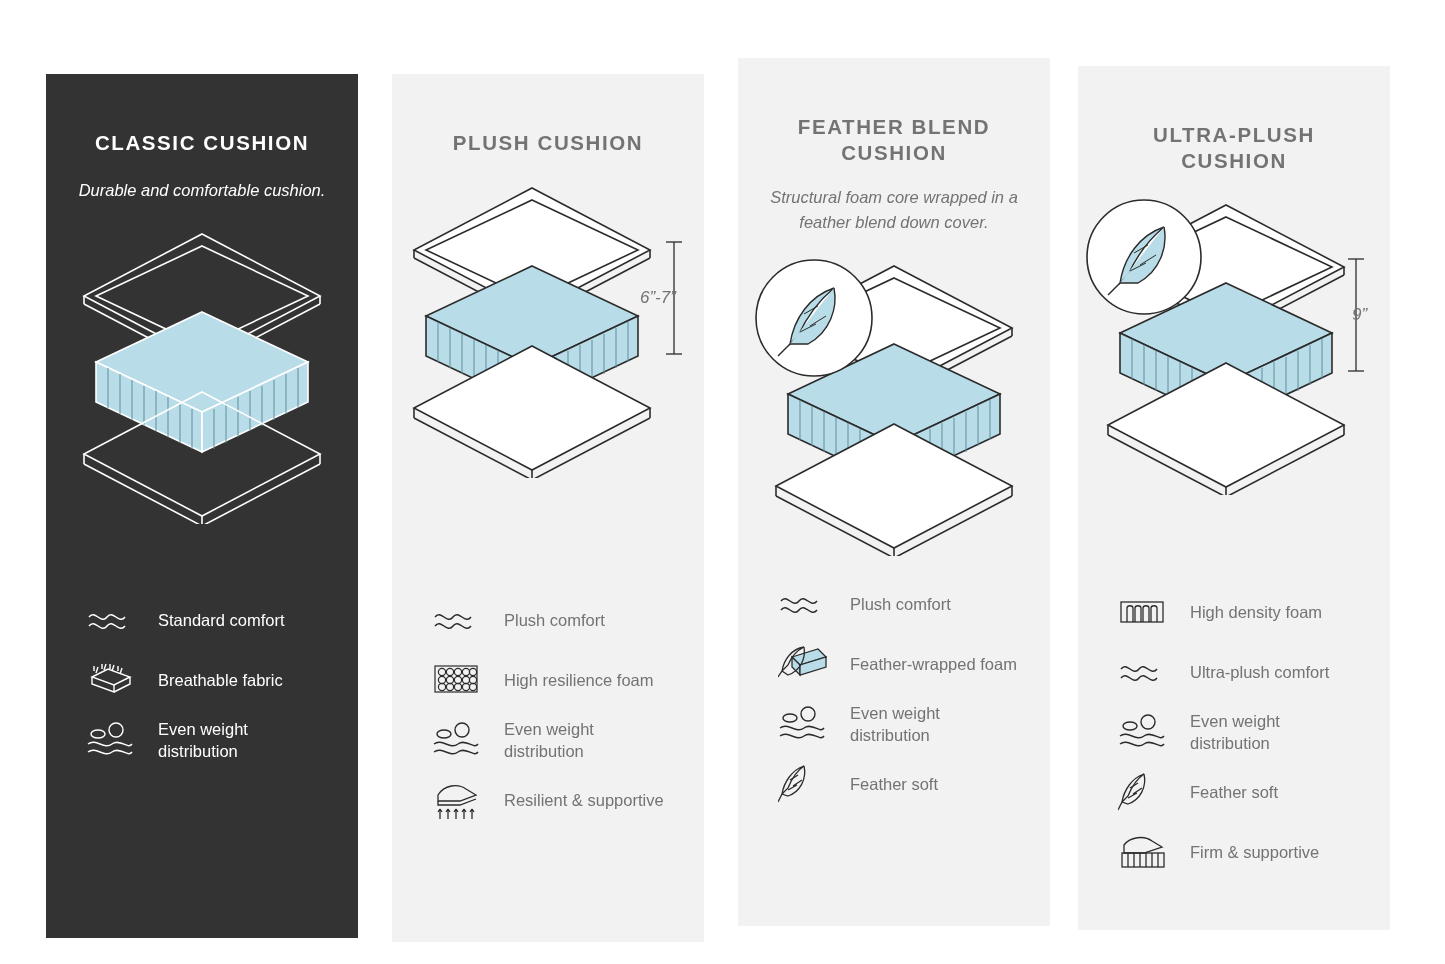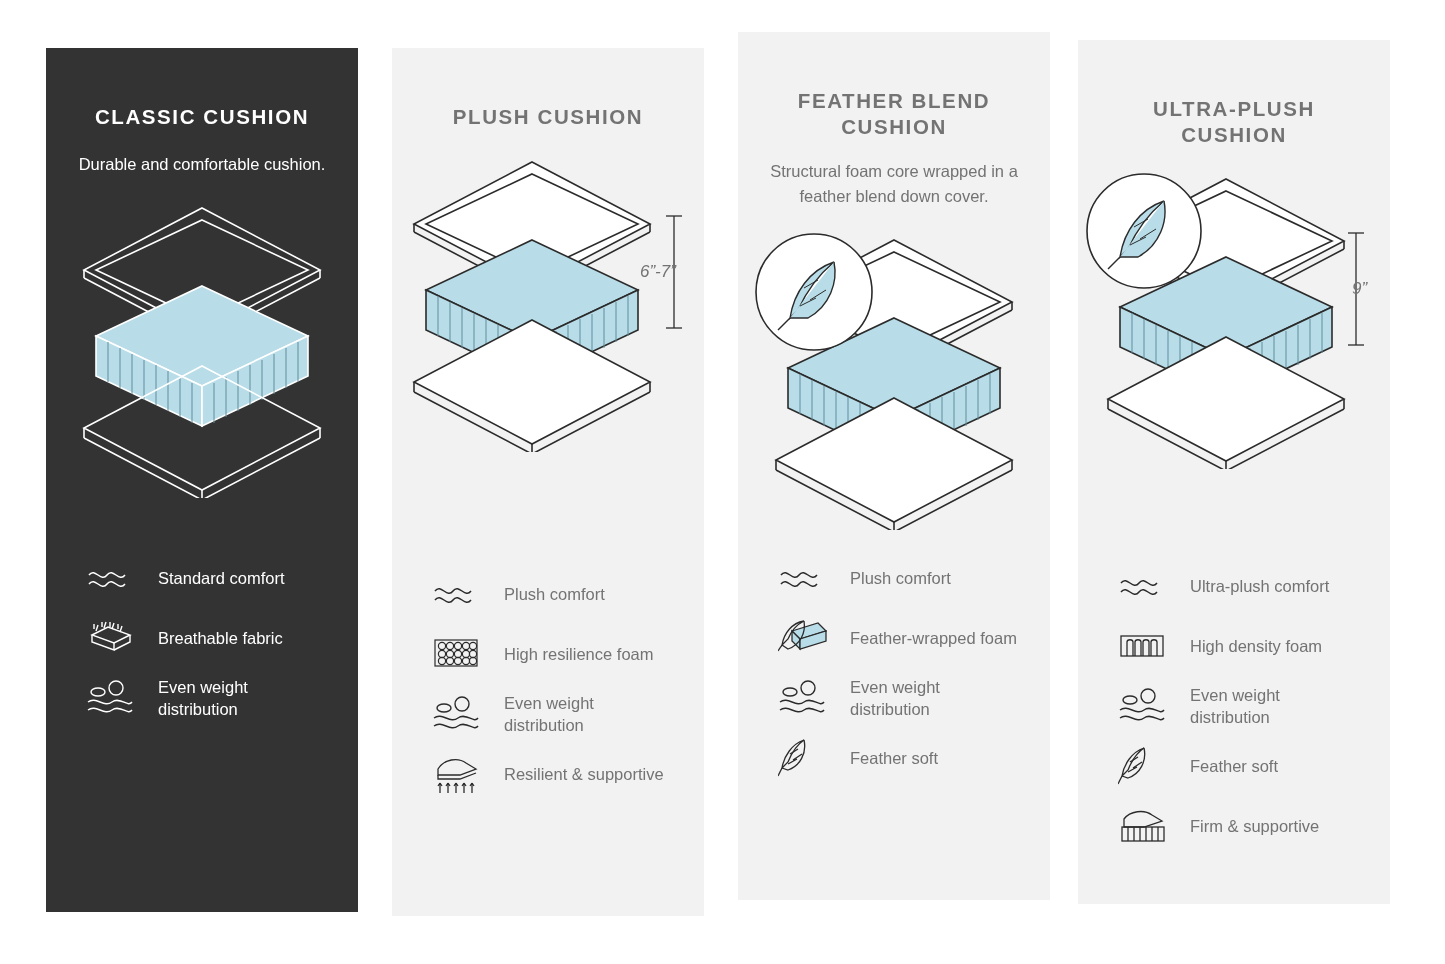--- a/index.html
+++ b/index.html
@@ -12,20 +12,21 @@
     height: 964px;
     font-family: "Liberation Sans", sans-serif;
     color: #2b2b2b;
     overflow: hidden;
   }
   .board {
     position: relative;
     width: 1445px;
     height: 832px;
     background: #ffffff;
+    margin-top: 26px;
   }
   .card {
     position: absolute;
     top: 48px;
     width: 312px;
     height: 868px;
     box-sizing: border-box;
     padding: 0;
   }
   .card.dark {
@@ -56,40 +57,41 @@
   .card-3 .card-title { padding-top: 56px; }
   .card-4 .card-title { padding-top: 56px; }
 
   .card-desc {
     text-align: center;
     font-size: 16.5px;
     line-height: 1.48;
     margin: 0;
     padding: 20px 30px 0 30px;
     font-weight: 400;
+    font-style: italic;
   }
   .card-1 .card-desc { padding-top: 22px; }
 
   .diagram-wrap {
     position: relative;
     width: 100%;
     height: 300px;
     margin-top: 22px;
     font-style: italic;
   }
   .diagram-wrap svg { display: block; margin: 0 auto; }
 
   .features {
     position: absolute;
     left: 0;
     right: 0;
     padding: 0 28px 0 40px;
     box-sizing: border-box;
   }
-  .card-1 .features { top: 500px; }
+  .card-1 .features { top: 516px; }
   .card-2 .features { top: 516px; }
   .card-3 .features { top: 516px; }
   .card-4 .features { top: 516px; }
 
   .feature {
     display: flex;
     align-items: center;
     min-height: 60px;
     margin-bottom: 0;
   }
@@ -467,41 +469,41 @@
           <line x1="270" y1="64" x2="286" y2="64"></line>
           <line x1="270" y1="176" x2="286" y2="176"></line>
         </g>
       </svg>
       <div style="position:absolute; left:274px; top:110px; font-size:17px;">9”</div>
     </div>
 
     <div class="features">
       <div class="feature">
         <span class="feature-icon">
-          <svg width="54" height="26" viewBox="0 0 54 26" fill="none" stroke="#2b2b2b" stroke-width="1.5">
-            <path d="M3 10 C9 2, 15 18, 21 10 C27 2, 33 18, 39 10"></path>
-            <path d="M3 19 C9 11, 15 27, 21 19 C27 11, 33 27, 39 19"></path>
-          </svg>
-        </span>
-        <span class="feature-label">Ultra-plush comfort</span>
-      </div>
-      <div class="feature">
-        <span class="feature-icon">
           <svg width="54" height="36" viewBox="0 0 54 36" fill="none" stroke="#2b2b2b" stroke-width="1.3">
             <rect x="3" y="8" width="42" height="20"></rect>
             <path d="M9 28 L9 14 C9 11, 15 11, 15 14 L15 28"></path>
             <path d="M17 28 L17 14 C17 11, 23 11, 23 14 L23 28"></path>
             <path d="M25 28 L25 14 C25 11, 31 11, 31 14 L31 28"></path>
             <path d="M33 28 L33 14 C33 11, 39 11, 39 14 L39 28"></path>
           </svg>
         </span>
         <span class="feature-label">High density foam</span>
       </div>
       <div class="feature">
         <span class="feature-icon">
+          <svg width="54" height="26" viewBox="0 0 54 26" fill="none" stroke="#2b2b2b" stroke-width="1.5">
+            <path d="M3 10 C9 2, 15 18, 21 10 C27 2, 33 18, 39 10"></path>
+            <path d="M3 19 C9 11, 15 27, 21 19 C27 11, 33 27, 39 19"></path>
+          </svg>
+        </span>
+        <span class="feature-label">Ultra-plush comfort</span>
+      </div>
+      <div class="feature">
+        <span class="feature-icon">
           <svg width="54" height="40" viewBox="0 0 54 40" fill="none" stroke="#2b2b2b" stroke-width="1.4">
             <circle cx="30" cy="10" r="7"></circle>
             <ellipse cx="12" cy="14" rx="7" ry="4"></ellipse>
             <path d="M2 24 C10 18, 18 30, 26 24 C34 18, 42 30, 46 24"></path>
             <path d="M2 32 C10 26, 18 38, 26 32 C34 26, 42 38, 46 32"></path>
           </svg>
         </span>
         <span class="feature-label">Even weight distribution</span>
       </div>
       <div class="feature">

